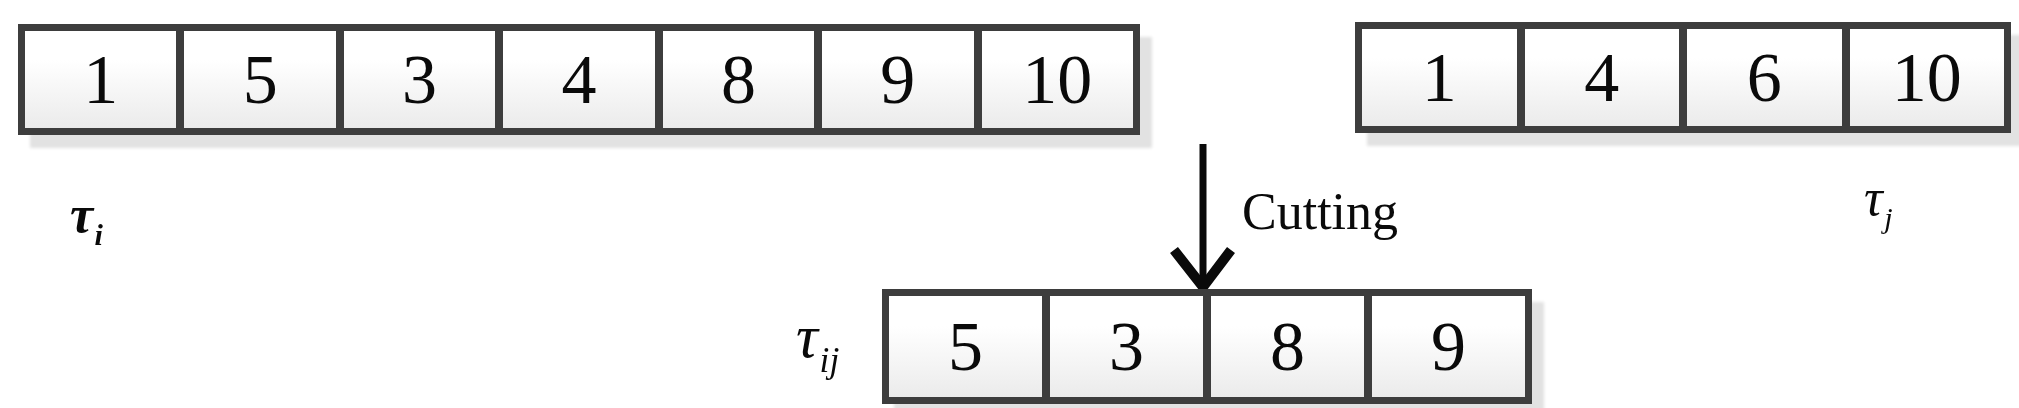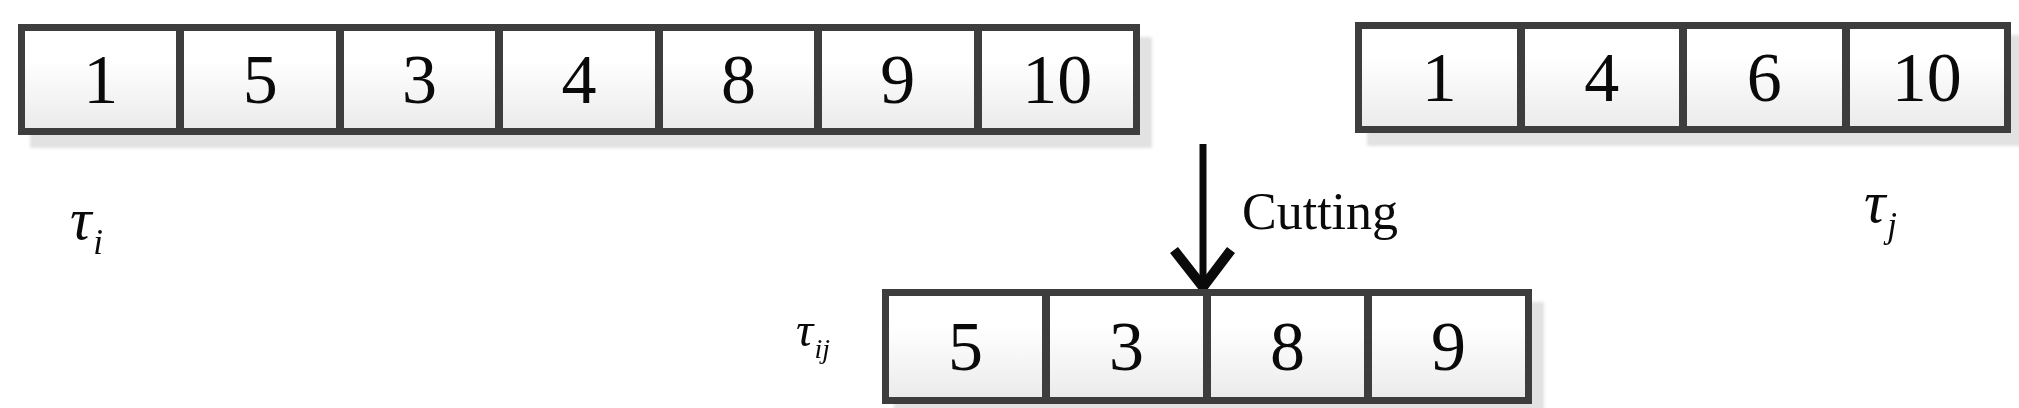--- a/index.html
+++ b/index.html
@@ -51,23 +51,23 @@
     line-height: 1;
     white-space: nowrap;
     color: var(--text);
   }
   .tau-label .sub {
     font-size: 0.58em;
     font-style: italic;
     margin-left: 0.05em;
     vertical-align: -0.42em;
   }
-  .label-i  { left: 70px;   top: 189px; font-size: 60px; }
-  .label-j  { left: 1864px; top: 172px; font-size: 60px; }
-  .label-ij { left: 796px;  top: 306px; font-size: 48px; }
+  .label-i  { left: 70px;   top: 189px; font-size: 52px; font-weight: bold; }
+  .label-j  { left: 1864px; top: 172px; font-size: 52px; }
+  .label-ij { left: 796px;  top: 306px; font-size: 61px; }
 
   .cutting-arrow {
     position: absolute;
     left: 1164px;
     top: 140px;
     width: 90px;
     height: 152px;
   }
   .cutting-label {
     position: absolute;

